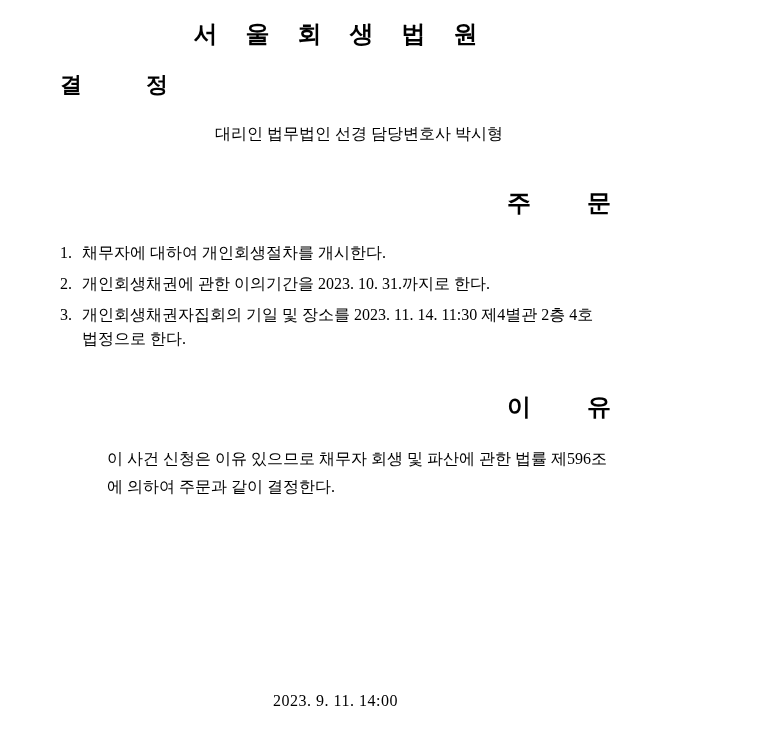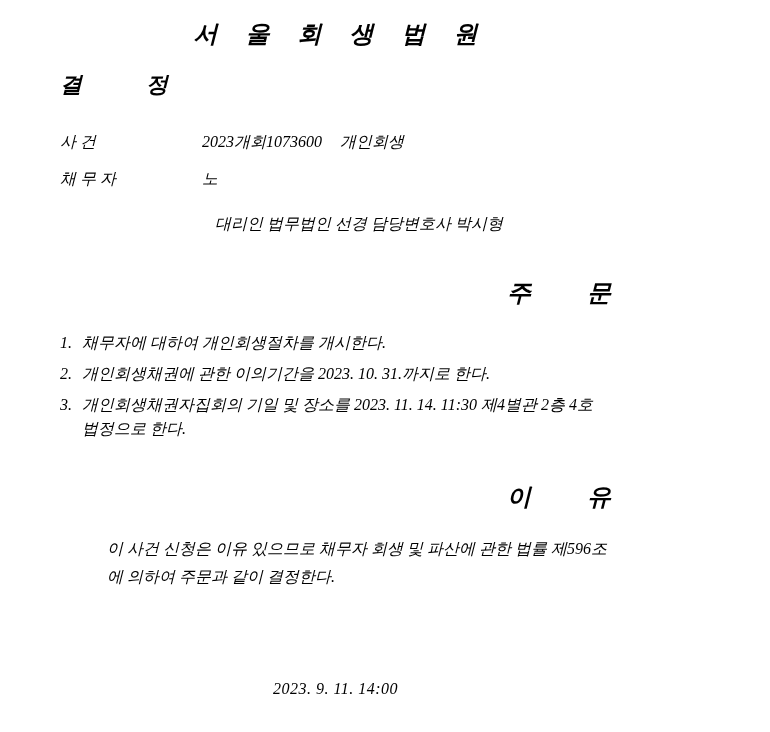--- a/index.html
+++ b/index.html
@@ -14,21 +14,20 @@
     color: #000000;
     position: relative;
     overflow: hidden;
   }
   .page {
     position: relative;
     width: 671px;
     height: 732px;
     box-sizing: border-box;
     padding: 0 60px;
-    font-style: italic;
   }
   .court-title {
     text-align: center;
     font-size: 24px;
     font-weight: bold;
     letter-spacing: 11px;
     padding-top: 18px;
     padding-left: 11px;
   }
   .doc-type {
@@ -107,49 +106,37 @@
     margin-top: 4px;
     margin-left: 47px;
   }
   .reason-body p {
     margin: 0;
   }
   .date-line {
     position: absolute;
     left: 0;
     right: 0;
-    bottom: 34px;
+    bottom: 22px;
     text-align: center;
     font-size: 16px;
     letter-spacing: 0.5px;
   }
 </style>
 </head>
 <body>
 
 <div class="page">
 
   <div class="court-title">서 울 회 생 법 원</div>
 
   <div class="doc-type">
     <span>결</span><span class="sp"></span><span>정</span>
   </div>
 
-  <div class="fields">
-    <div class="field-row">
-      <div class="field-label">사        건</div>
-      <div class="field-value">
-        <span>2023개회1073600</span><span class="gap"></span><span>개인회생</span>
-      </div>
-    </div>
-    <div class="field-row">
-      <div class="field-label">채  무  자</div>
-      <div class="field-value">노</div>
-    </div>
-  </div>
 
   <div class="address-block">
     <div>대리인 법무법인 선경 담당변호사 박시형</div>
   </div>
 
   <div class="section-head">
     <span>주</span><span class="sp"></span><span>문</span>
   </div>
 
   <ol class="order-list">

